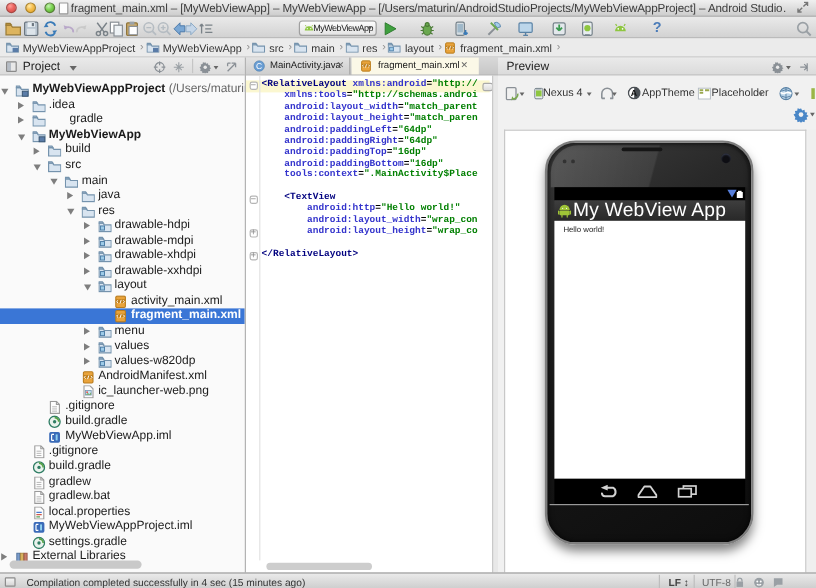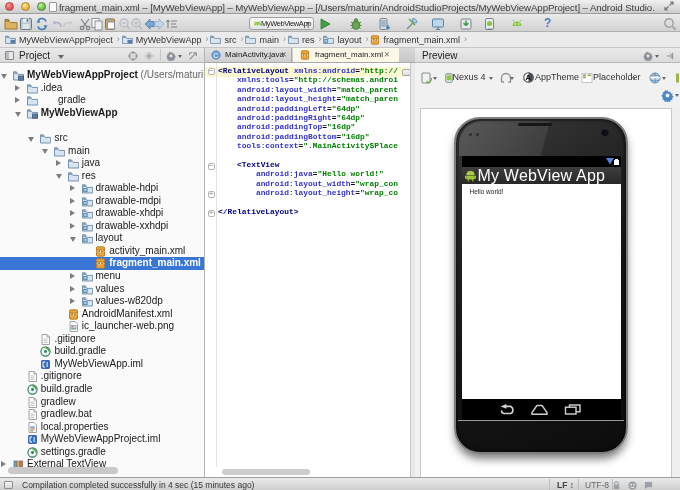--- a/index.html
+++ b/index.html
@@ -301,20 +301,24 @@
       </svg></div>
 <div class="trow" style="top:31.3px"><span class="lbl" style="margin-left:58px">gradle</span><span class="arr r" style="left:14.7px"></span><svg class="ticon" style="left:26.7px" viewBox="0 0 11 11">
         <path d="M.5 3 h3.2 l1.2 1.4 h5.8 V10 H.5z" fill="#d8e4f0" stroke="#7593ad" stroke-width="1"></path>
         <path d="M.5 3 V1.8 h2.8 l.9 1.2z" fill="#b8cbdd" stroke="#7593ad" stroke-width="1"></path>
       </svg></div>
 <div class="trow" style="top:43.9px"><span class="lbl" style="margin-left:40.7px"><b>MyWebViewApp</b></span><span class="arr d" style="left:14.7px"></span><svg class="ticon" style="left:26.7px" viewBox="0 0 11 11">
         <path d="M.5 3 h3.2 l1.2 1.4 h5.8 V10 H.5z" fill="#d8e4f0" stroke="#7593ad" stroke-width="1"></path>
         <path d="M.5 3 V1.8 h2.8 l.9 1.2z" fill="#b8cbdd" stroke="#7593ad" stroke-width="1"></path>
         <rect x="5.6" y="6" width="4.8" height="4.2" fill="#5a7ca8" stroke="#38536f" stroke-width=".8"></rect>
       </svg></div>
+<div class="trow" style="top:56.4px"><span class="lbl" style="margin-left:54.4px">build</span><span class="arr r" style="left:28.4px"></span><svg class="ticon" style="left:40.4px" viewBox="0 0 11 11">
+        <path d="M.5 3 h3.2 l1.2 1.4 h5.8 V10 H.5z" fill="#d8e4f0" stroke="#7593ad" stroke-width="1"></path>
+        <path d="M.5 3 V1.8 h2.8 l.9 1.2z" fill="#b8cbdd" stroke="#7593ad" stroke-width="1"></path>
+      </svg></div>
 <div class="trow" style="top:69.0px"><span class="lbl" style="margin-left:54.4px">src</span><span class="arr d" style="left:28.4px"></span><svg class="ticon" style="left:40.4px" viewBox="0 0 11 11">
         <path d="M.5 3 h3.2 l1.2 1.4 h5.8 V10 H.5z" fill="#d8e4f0" stroke="#7593ad" stroke-width="1"></path>
         <path d="M.5 3 V1.8 h2.8 l.9 1.2z" fill="#b8cbdd" stroke="#7593ad" stroke-width="1"></path>
       </svg></div>
 <div class="trow" style="top:81.5px"><span class="lbl" style="margin-left:68.1px">main</span><span class="arr d" style="left:42.1px"></span><svg class="ticon" style="left:54.1px" viewBox="0 0 11 11">
         <path d="M.5 3 h3.2 l1.2 1.4 h5.8 V10 H.5z" fill="#d8e4f0" stroke="#7593ad" stroke-width="1"></path>
         <path d="M.5 3 V1.8 h2.8 l.9 1.2z" fill="#b8cbdd" stroke="#7593ad" stroke-width="1"></path>
       </svg></div>
 <div class="trow" style="top:94.1px"><span class="lbl" style="margin-left:81.8px">java</span><span class="arr r" style="left:55.8px"></span><svg class="ticon" style="left:67.8px" viewBox="0 0 11 11">
         <path d="M.5 3 h3.2 l1.2 1.4 h5.8 V10 H.5z" fill="#d8e4f0" stroke="#7593ad" stroke-width="1"></path>
@@ -429,21 +433,21 @@
         <path d="M2 .5 h5 l2.5 2.5 V10.5 H2z" fill="#fdfdfd" stroke="#9a9a9a" stroke-width=".9"></path>
         <path d="M3.3 5 h4.5" stroke="#4a7bd0" stroke-width="1.1"></path>
         <path d="M3.3 6.9 h4.5" stroke="#d05a4a" stroke-width="1.1"></path>
         <path d="M3.3 8.8 h3" stroke="#5aa052" stroke-width="1.1"></path>
       </svg></div>
 <div class="trow" style="top:382.7px"><span class="lbl" style="margin-left:40.7px">settings.gradle</span><svg class="ticon" style="left:26.7px" viewBox="0 0 11 11">
         <circle cx="5.5" cy="5.5" r="4.6" fill="#e9f2ec" stroke="#2f7d64" stroke-width="1.1"></circle>
         <path d="M5.5 2 a3.5 3.5 0 0 1 3.5 3.5" stroke="#57a246" stroke-width="1.4" fill="none"></path>
         <circle cx="5.5" cy="5.5" r="1.4" fill="#2f7d64"></circle>
       </svg></div>
-<div class="trow" style="top:395.2px"><span class="lbl" style="margin-left:27.0px">External TextView</span><span class="arr r" style="left:1.0px"></span><svg class="ticon" style="left:13.0px" viewBox="0 0 11 11">
+<div class="trow" style="top:395.2px"><span class="lbl" style="margin-left:27.0px">External Libraries</span><span class="arr r" style="left:1.0px"></span><svg class="ticon" style="left:13.0px" viewBox="0 0 11 11">
         <rect x="1" y="2" width="2.6" height="8" fill="#7a9ccb" stroke="#4a6b94" stroke-width=".7"></rect>
         <rect x="4" y="2" width="2.6" height="8" fill="#d8b05e" stroke="#a5813a" stroke-width=".7"></rect>
         <rect x="7" y="2" width="2.6" height="8" fill="#c87a6a" stroke="#94503f" stroke-width=".7"></rect>
       </svg></div>
 </div>
 <div class="abs" id="split1"></div>
 <div class="abs" id="tabbar">
   <div class="tab" id="tab1">
       <svg class="abs" style="left:6px;top:2px" width="10" height="10" viewBox="0 0 12 12">
         <circle cx="6" cy="6" r="5.2" fill="#6a9ed4" stroke="#4a7ba8" stroke-width=".6"></circle>
@@ -474,21 +478,21 @@
     <i class="an">xmlns:tools</i>=<i class="av">"http://schemas.androi</i>
     <i class="an">android:layout_width</i>=<i class="av">"match_parent</i>
     <i class="an">android:layout_height</i>=<i class="av">"match_paren</i>
     <i class="an">android:paddingLeft</i>=<i class="av">"64dp"</i>
     <i class="an">android:paddingRight</i>=<i class="av">"64dp"</i>
     <i class="an">android:paddingTop</i>=<i class="av">"16dp"</i>
     <i class="an">android:paddingBottom</i>=<i class="av">"16dp"</i>
     <i class="an">tools:context</i>=<i class="av">".MainActivity$Place</i>
 
     <i class="tg">&lt;TextView</i>
-        <i class="an">android:java</i>=<i class="av">"Hello world!"</i>
+        <i class="an">android:http</i>=<i class="av">"Hello world!"</i>
         <i class="an">android:layout_width</i>=<i class="av">"wrap_con</i>
         <i class="an">android:layout_height</i>=<i class="av">"wrap_co</i>
 
 <i class="tg">&lt;/RelativeLayout&gt;</i></div>
   <div id="lenswidget"></div>
 </div>
 <div class="abs" id="escroll"></div>
 <div class="abs" id="tscroll"></div>
 <div class="abs" id="split2"></div>
 <div class="abs" id="preview">

